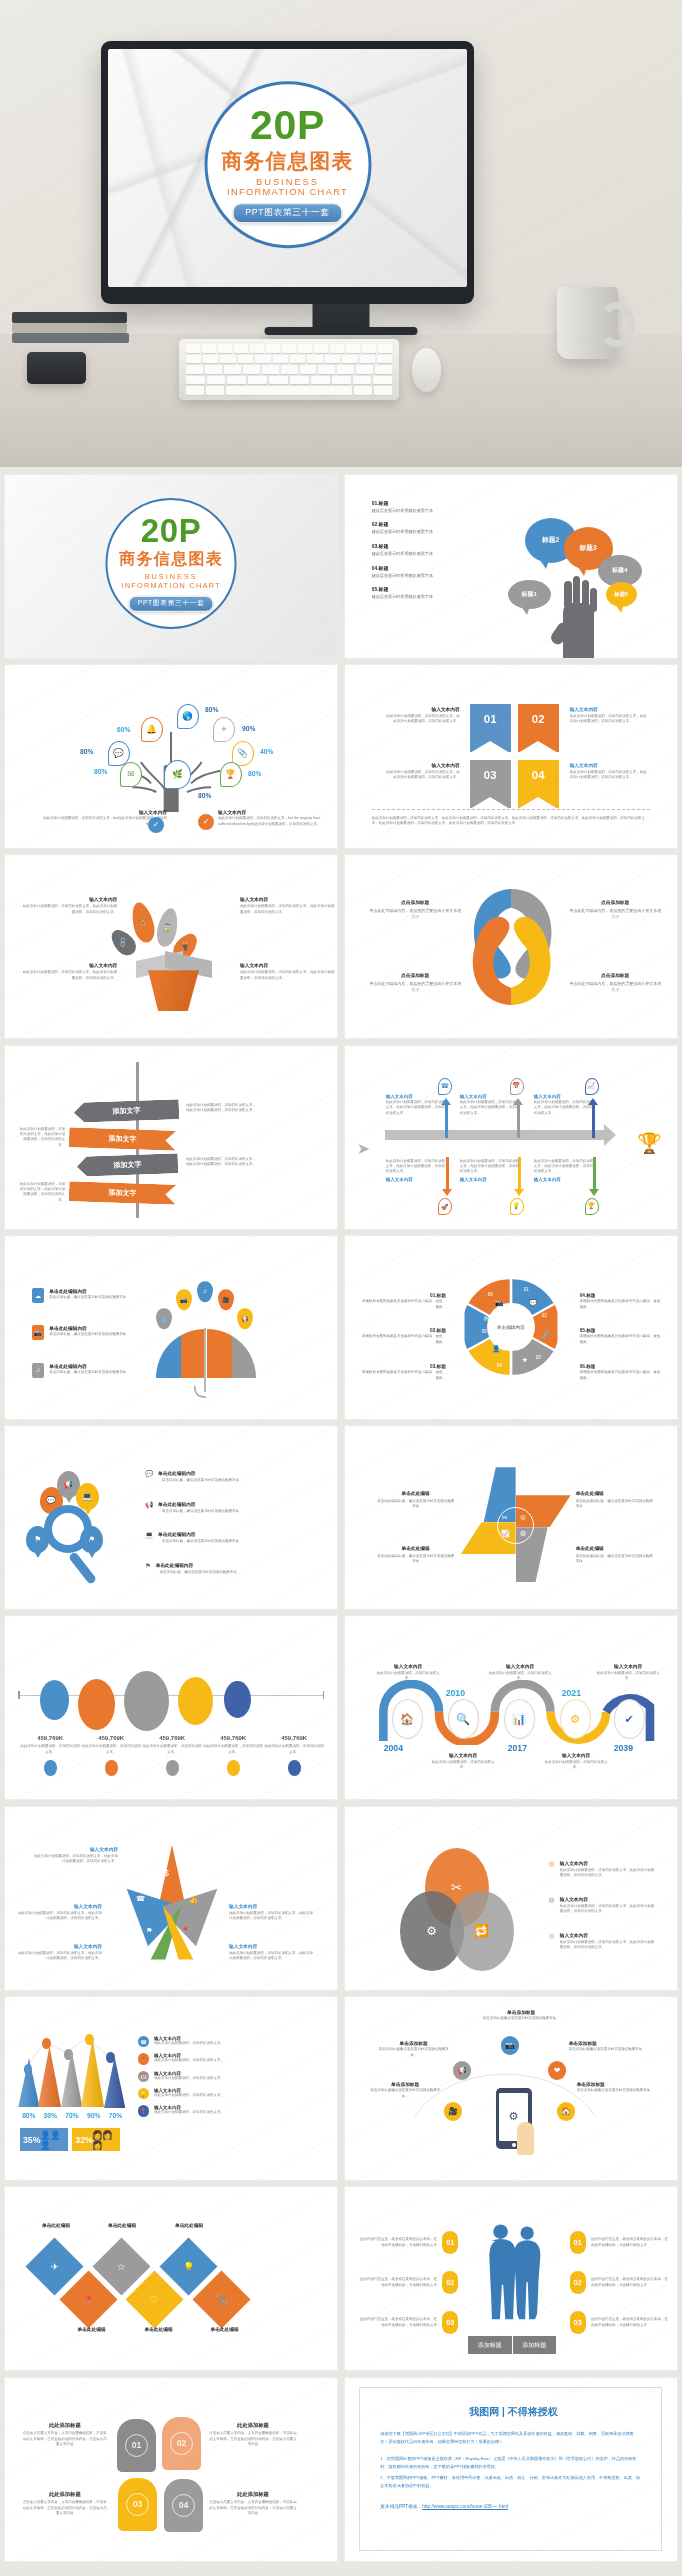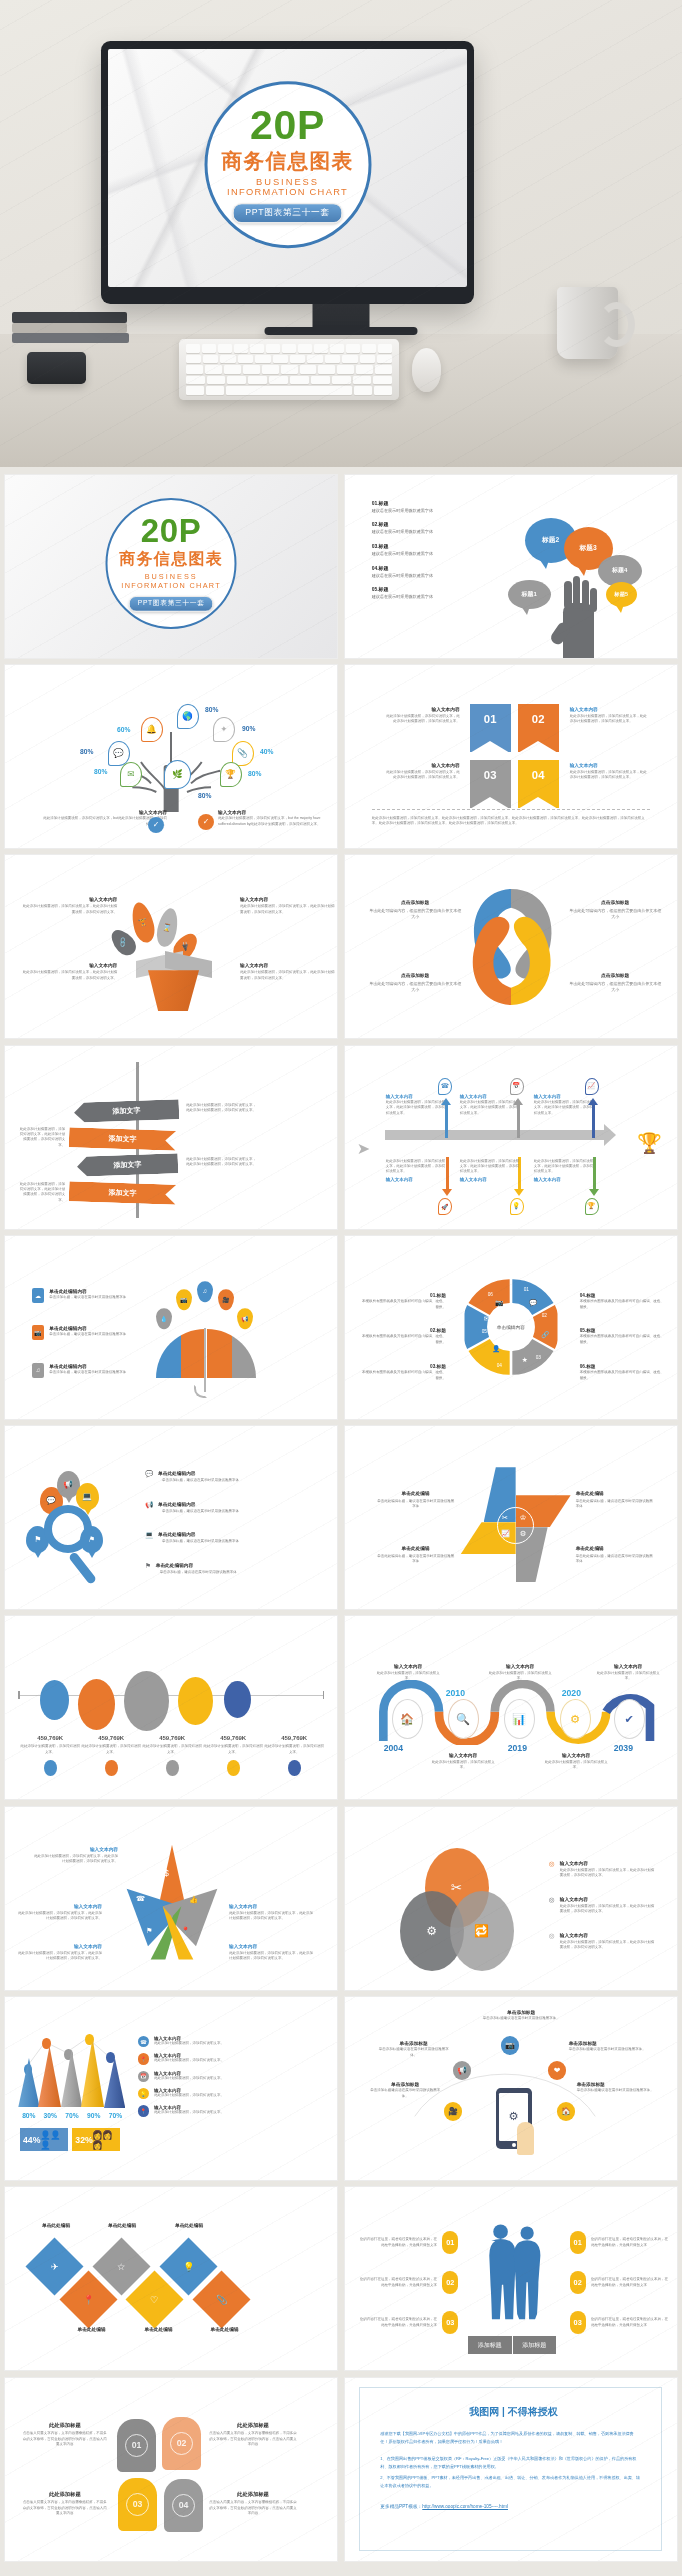--- a/index.html
+++ b/index.html
@@ -837,22 +837,22 @@
       </svg>
 
       <div style="position:absolute;left:47px;top:83px;width:31px;height:40px;border:0.7px solid #d8d8d8;border-radius:50%;background:#fff;display:flex;align-items:center;justify-content:center;font-size:11.3px;color:#4a8fc8;">🏠</div>
       <div style="position:absolute;left:103px;top:83px;width:31px;height:40px;border:0.7px solid #e6cdb8;border-radius:50%;background:#fff;display:flex;align-items:center;justify-content:center;font-size:11.3px;color:#e8782d;">🔍</div>
       <div style="position:absolute;left:159px;top:83px;width:31px;height:40px;border:0.7px solid #d8d8d8;border-radius:50%;background:#fff;display:flex;align-items:center;justify-content:center;font-size:11.3px;color:#6d6f72;">📊</div>
       <div style="position:absolute;left:215px;top:83px;width:31px;height:40px;border:0.7px solid #f0dca6;border-radius:50%;background:#fff;display:flex;align-items:center;justify-content:center;font-size:11.3px;color:#f6b916;">⚙</div>
       <div style="position:absolute;left:269px;top:83px;width:31px;height:40px;border:0.7px solid #d8d8d8;border-radius:50%;background:#fff;display:flex;align-items:center;justify-content:center;font-size:11.3px;color:#3f62a8;">✔</div>
 
       <div style="position:absolute;left:39px;top:127px;font-size:8.7px;font-weight:bold;color:#2f7ebd;">2004</div>
       <div style="position:absolute;left:101px;top:72px;font-size:8.7px;font-weight:bold;color:#2fa5dd;">2010</div>
-      <div style="position:absolute;left:163px;top:127px;font-size:8.7px;font-weight:bold;color:#2f7ebd;">2019</div>
-      <div style="position:absolute;left:217px;top:72px;font-size:8.7px;font-weight:bold;color:#2fa5dd;">2020</div>
+      <div style="position:absolute;left:163px;top:127px;font-size:8.7px;font-weight:bold;color:#2f7ebd;">2017</div>
+      <div style="position:absolute;left:217px;top:72px;font-size:8.7px;font-weight:bold;color:#2fa5dd;">2021</div>
       <div style="position:absolute;left:269px;top:127px;font-size:8.7px;font-weight:bold;color:#2f7ebd;">2039</div>
 
       <div style="position:absolute;left:32px;top:47px;width:63px;text-align:center;">
         <div class="h-dark t7">输入文本内容</div>
         <div class="body-txt tiny" style="margin-top:1.3px;">此处添加计划摘要说明，添加简短说明文字。</div>
       </div>
       <div style="position:absolute;left:144px;top:47px;width:63px;text-align:center;">
         <div class="h-dark t7">输入文本内容</div>
         <div class="body-txt tiny" style="margin-top:1.3px;">此处添加计划摘要说明，添加简短说明文字。</div>
       </div>
@@ -955,21 +955,21 @@
 
       <div style="position:absolute;left:13.3px;top:115px;width:108px;display:flex;">
         <div style="width:21.3px;text-align:center;font-size:6.7px;font-weight:bold;color:#2fa5dd;">80%</div>
         <div style="width:22px;text-align:center;font-size:6.7px;font-weight:bold;color:#2fa5dd;">30%</div>
         <div style="width:22px;text-align:center;font-size:6.7px;font-weight:bold;color:#2fa5dd;">70%</div>
         <div style="width:22px;text-align:center;font-size:6.7px;font-weight:bold;color:#2fa5dd;">90%</div>
         <div style="width:22px;text-align:center;font-size:6.7px;font-weight:bold;color:#2fa5dd;">70%</div>
       </div>
 
       <div style="position:absolute;left:14.7px;top:131px;width:48px;height:23px;background:#5b92c7;display:flex;align-items:center;color:#fff;padding-left:3.3px;">
-        <span style="font-size:8.7px;font-weight:bold;">44%</span>
+        <span style="font-size:8.7px;font-weight:bold;">35%</span>
         <span style="font-size:8.7px;letter-spacing:-0.7px;">👤👤👤</span>
       </div>
       <div style="position:absolute;left:67px;top:131px;width:48px;height:23px;background:#f6b916;display:flex;align-items:center;color:#fff;padding-left:3.3px;">
         <span style="font-size:8.7px;font-weight:bold;">32%</span>
         <span style="font-size:8.7px;letter-spacing:-0.7px;">👩👩👩</span>
       </div>
 
       <div style="position:absolute;left:133px;top:39px;">
         <div style="display:flex;gap:4.7px;margin-bottom:6px;">
           <div style="width:11.3px;height:11.3px;border-radius:50%;background:#4a8fc8;color:#fff;font-size:5.3px;display:flex;align-items:center;justify-content:center;">☎</div>

